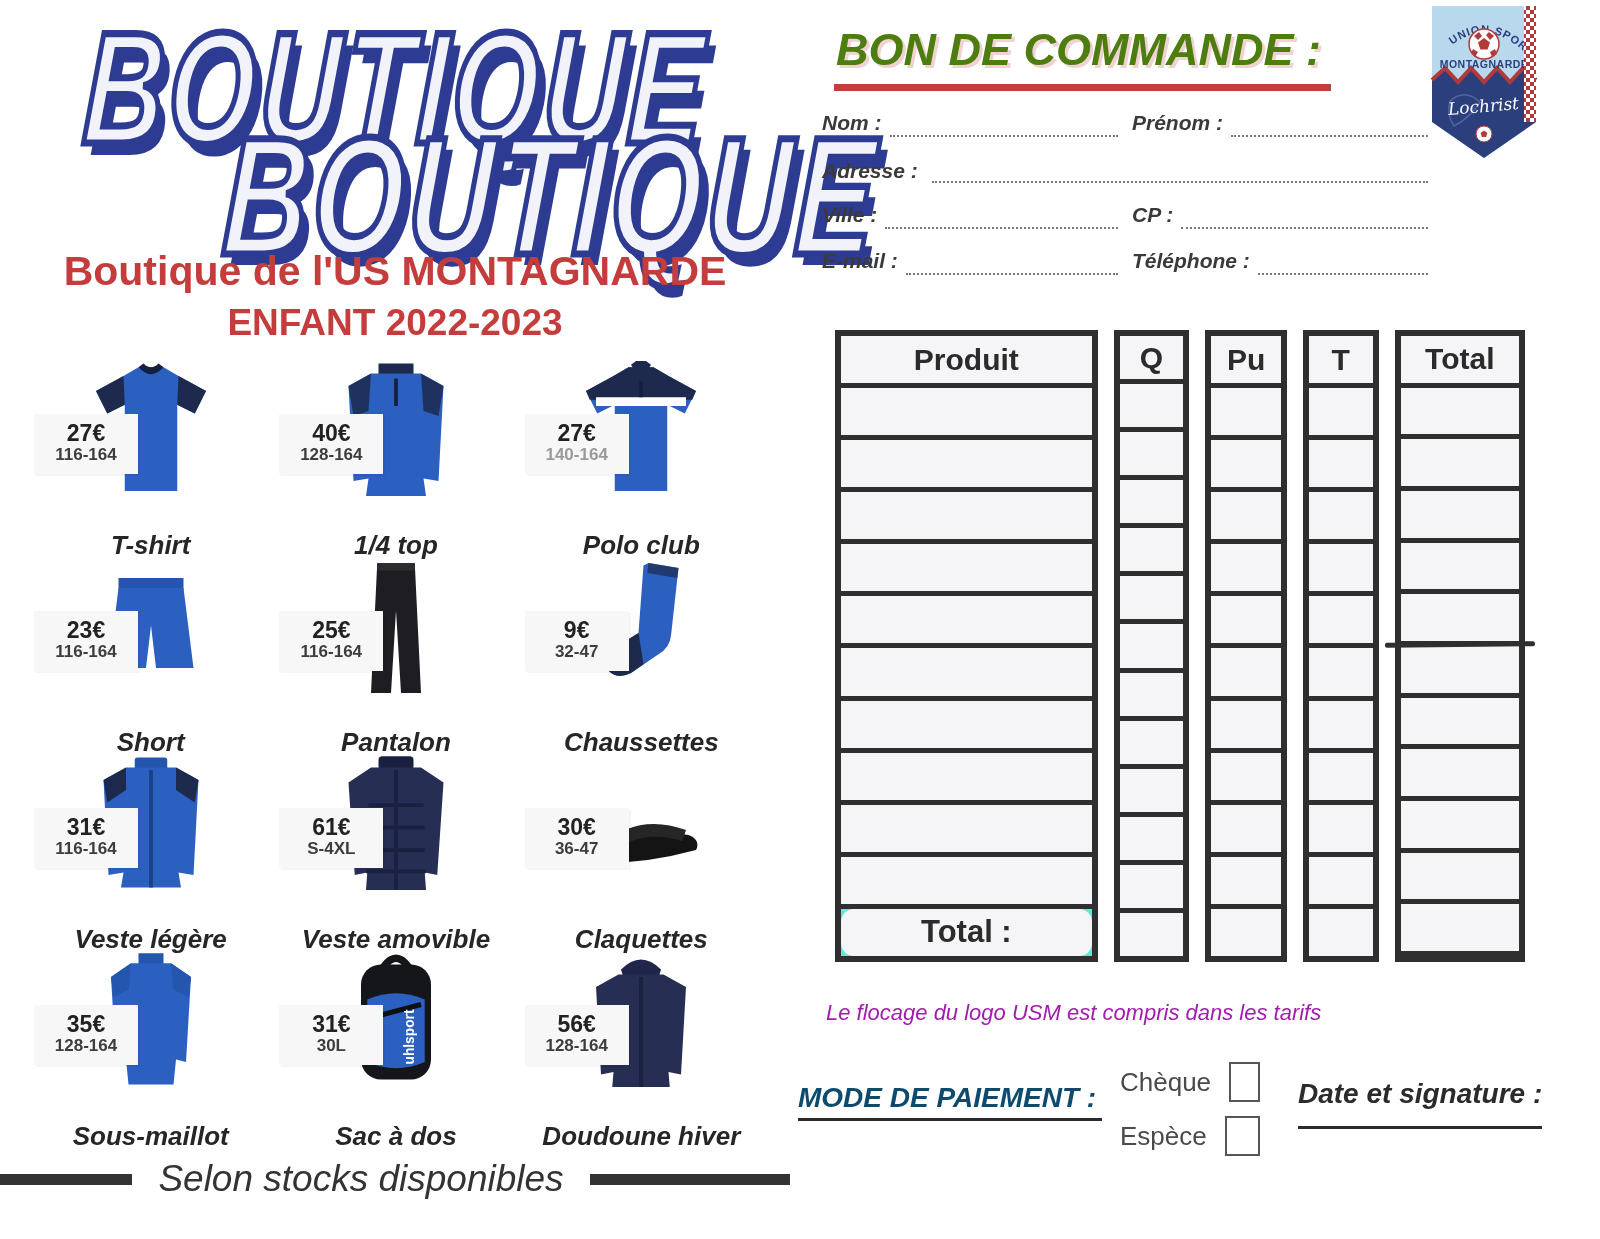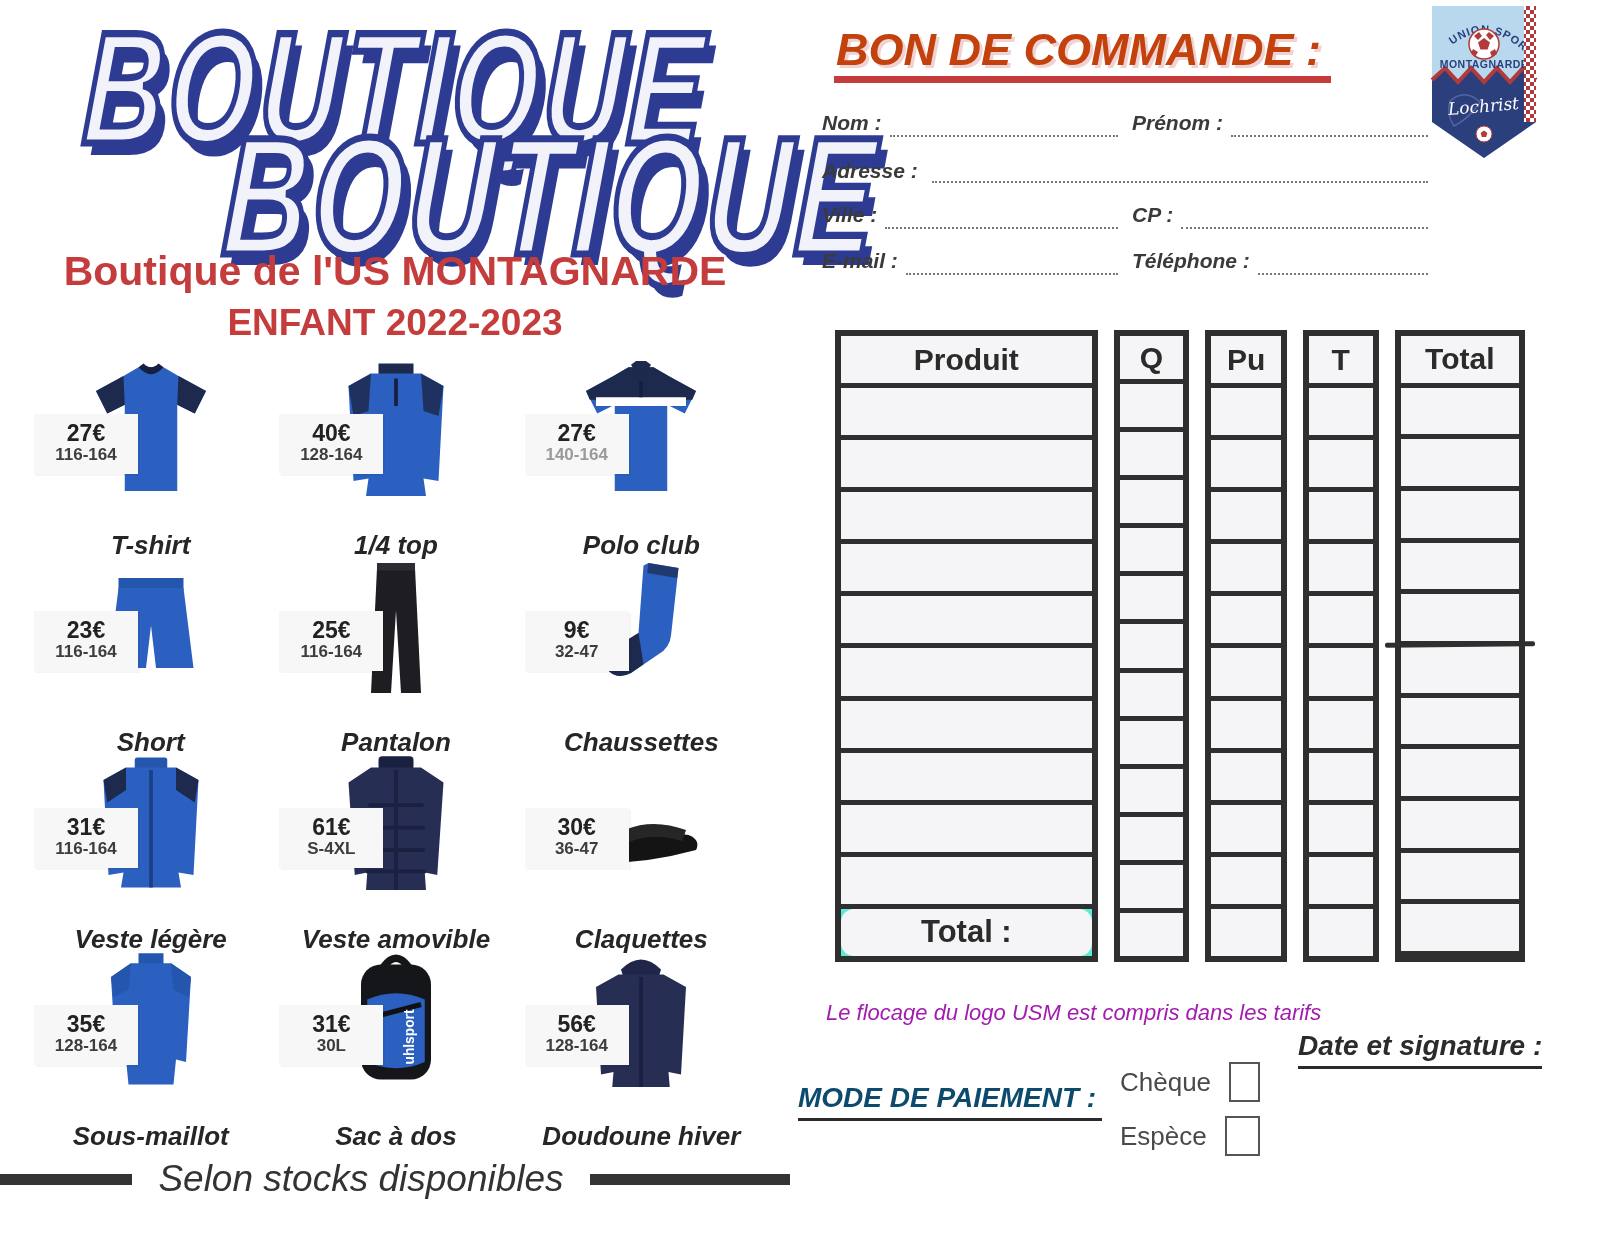--- a/index.html
+++ b/index.html
@@ -55,22 +55,22 @@
   .stock .bar { height:11px; background:#333; }
   .stock .bar.b1 { width:142px; }
   .stock .bar.b2 { width:215px; }
   .stock .txt { font-style:italic; font-size:37px; color:#333; white-space:nowrap; }
 
   
   .right { position:absolute; left:790px; top:0; width:810px; height:1239px; }
 
   .bdc {
     position:absolute; left:44px; top:24px;
-    font-size:45px; font-weight:bold; font-style:italic; color:#c2410c;
-    padding:0 10px 0 2px; border-bottom:7px solid #c43c3c;
+    font-size:45px; font-weight:bold; font-style:italic; color:#4d7c0f;
+    padding:0 10px 8px 2px; border-bottom:7px solid #c43c3c;
     text-shadow:3px 3px 0 #f0d2d2; white-space:nowrap;
   }
 
   .crest { position:absolute; left:640px; top:6px; width:108px; height:154px; }
 
   .fields {
     position:absolute; left:32px; top:106px; width:606px;
     display:flex; flex-direction:column; gap:15px;
     font-style:italic; font-weight:600; font-size:21px; color:#3a3a3a;
   }
@@ -107,23 +107,23 @@
   .mode {
     position:absolute; left:8px; top:1082px;
     font-size:28px; font-weight:bold; font-style:italic; color:#0c4a6e;
     border-bottom:3px solid #2b2b2b; padding-bottom:4px; padding-right:6px; white-space:nowrap;
   }
   .paychecks { position:absolute; left:330px; top:1062px; display:flex; flex-direction:column; gap:14px; }
   .payrow { display:flex; align-items:center; gap:18px; justify-content:flex-end; width:140px; }
   .paylabel { font-size:26px; color:#4a4a4a; }
   .paybox { width:36px; height:40px; border:2px solid #555; background:#fff; }
   .datesig {
-    position:absolute; left:508px; top:1030px;
+    position:absolute; left:508px; top:1078px;
     font-size:28px; font-weight:bold; font-style:italic; color:#2b2b2b;
-    border-bottom:3px solid #2b2b2b; padding-bottom:4px; white-space:nowrap;text-align:center;
+    border-bottom:3px solid #2b2b2b; padding-bottom:16px; white-space:nowrap;text-align:center;
   }
 </style>
 </head>
 <body>
 
 <div class="page">
 
   <div class="left">
 
     <div class="bline l1">

